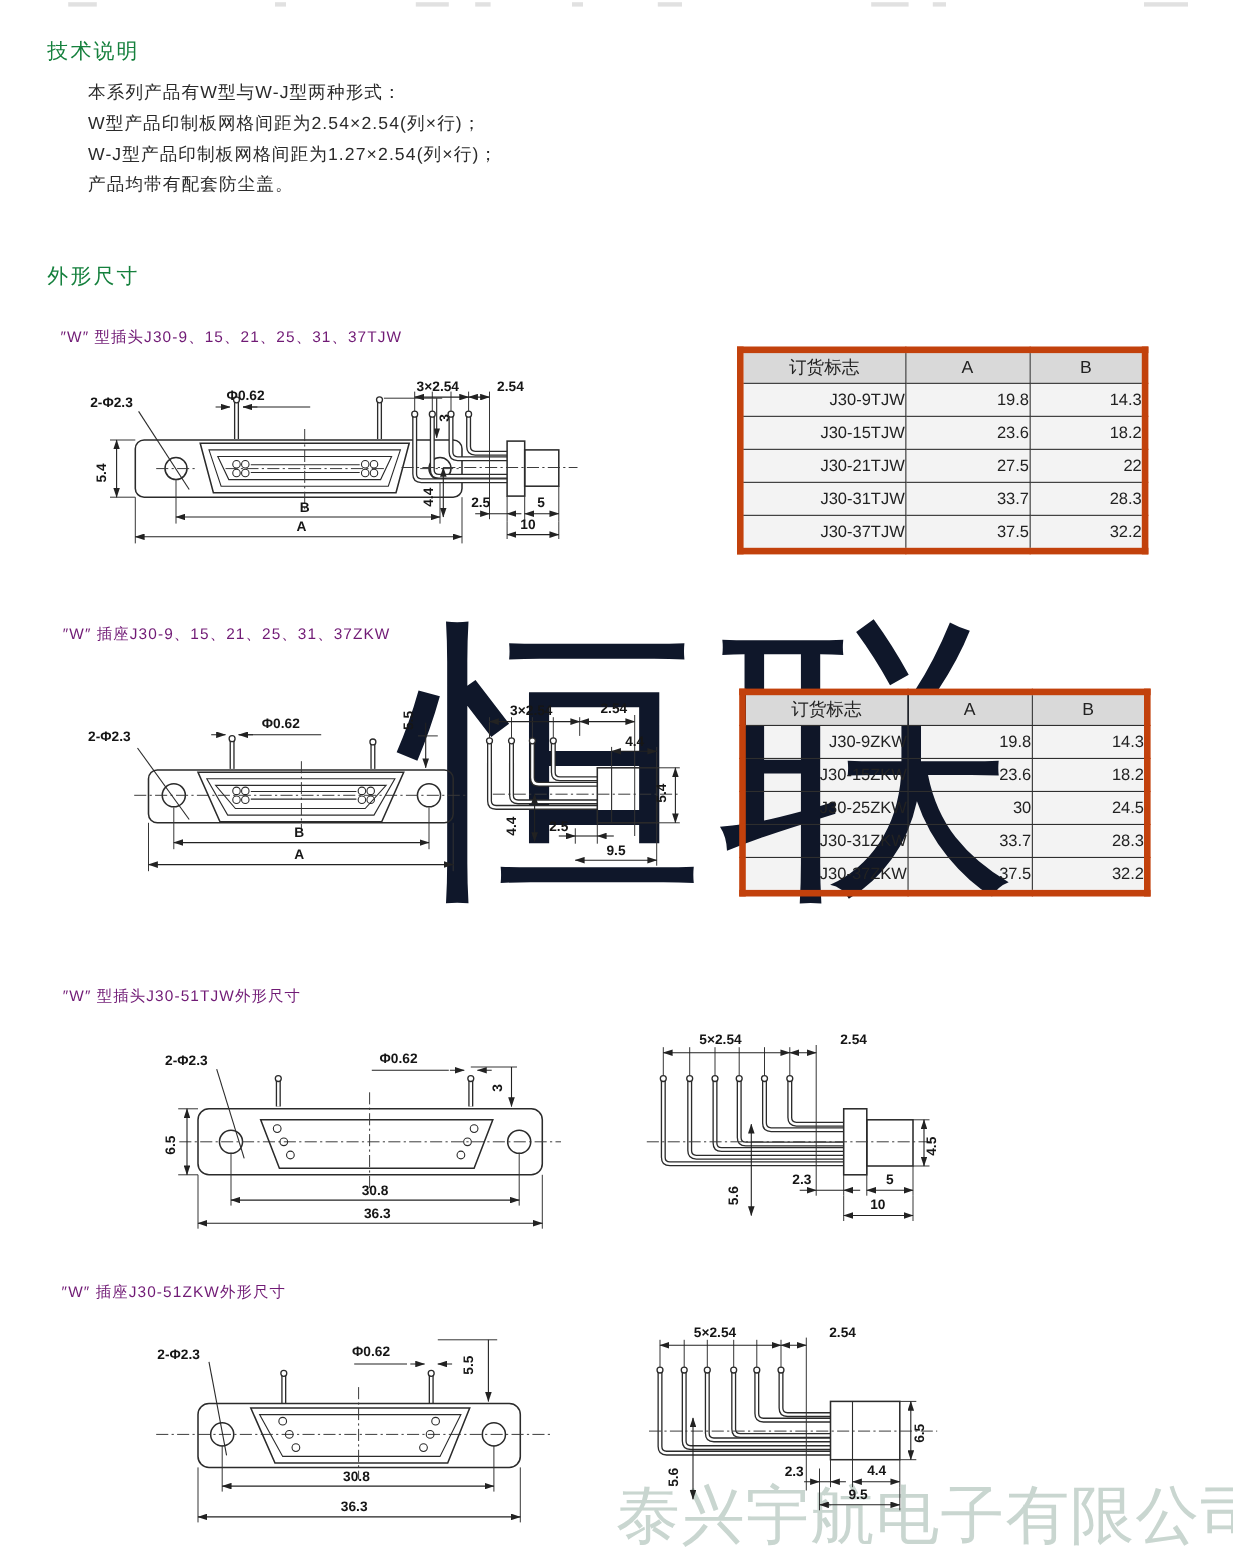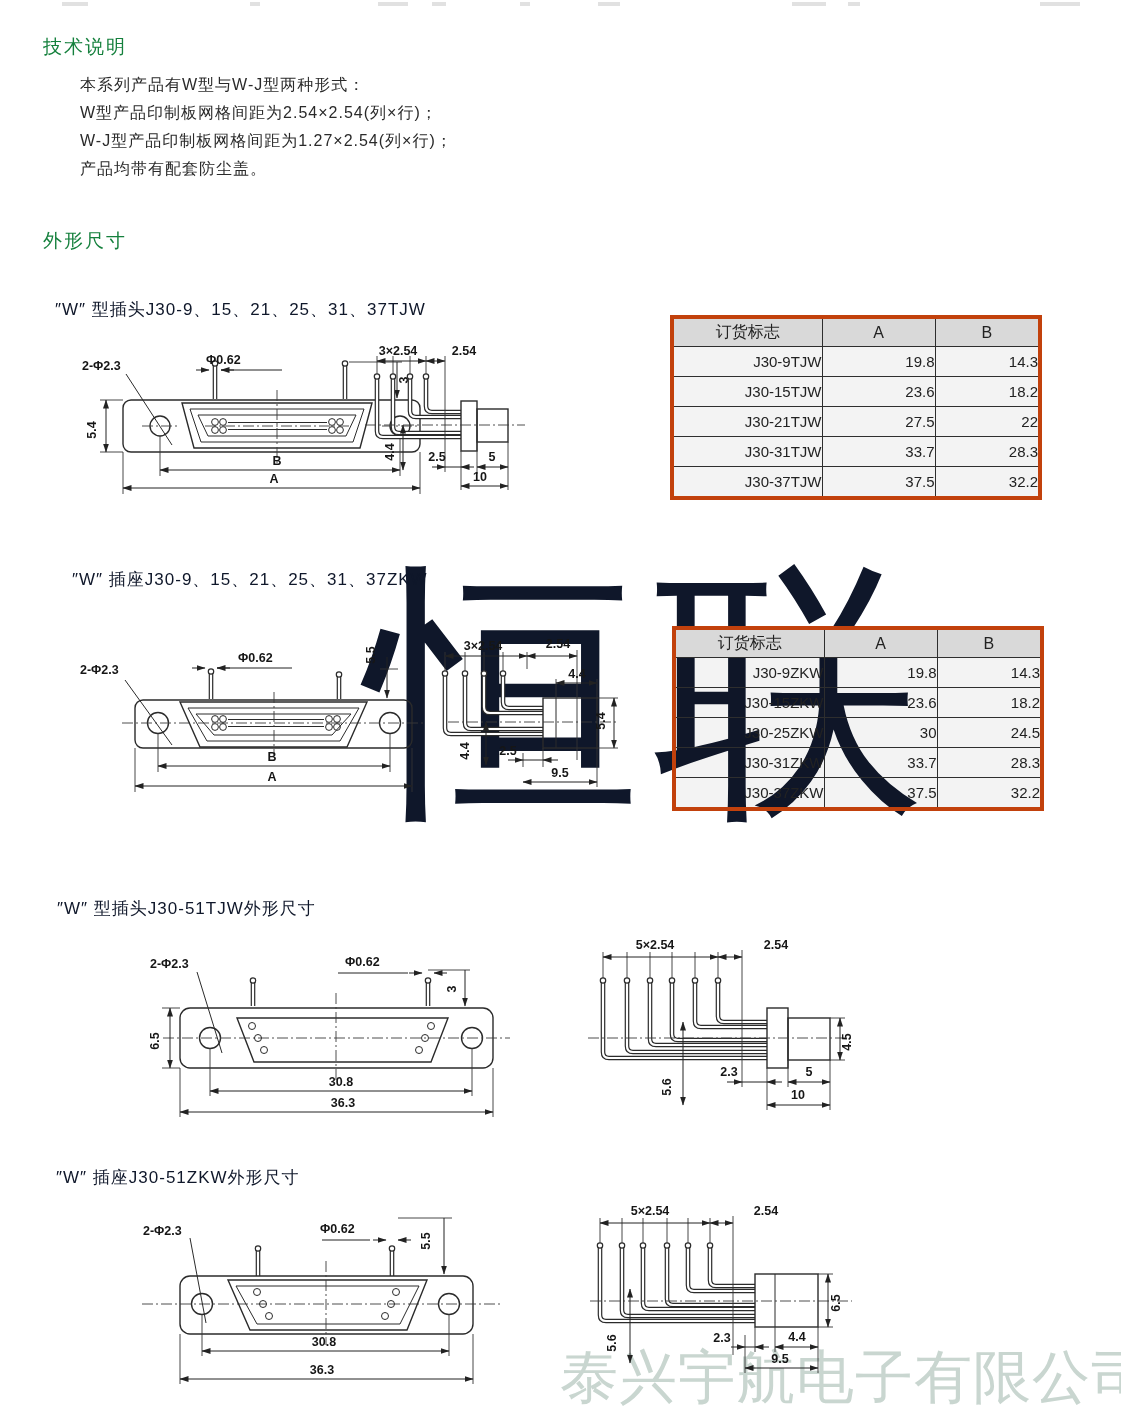--- a/index.html
+++ b/index.html
@@ -12,24 +12,24 @@
   .wm-bottom{position:absolute;left:560px;top:1348px;font-size:58px;line-height:1;
              color:#c9d6d0;letter-spacing:1px;font-family:"DejaVu Serif","Liberation Serif",serif;
              z-index:0;white-space:nowrap;user-select:none;}
   
   .noise{position:absolute;top:2px;left:0;width:100%;height:8px;z-index:1;}
   .noise span{position:absolute;top:0;height:4px;background:#c9c9c9;opacity:.55;}
   
   .h-main{position:absolute;left:43px;font-size:19px;font-weight:400;letter-spacing:2px;color:#15803d;margin:0;z-index:2;}
   .tech-lines{position:absolute;left:80px;top:76px;z-index:2;}
   .tech-lines p{margin:0 0 11px 0;font-size:16px;letter-spacing:1px;color:#2a2a2a;line-height:17px;}
-  .sec-title{position:absolute;font-size:17px;letter-spacing:1px;color:#0f172a;z-index:2;white-space:nowrap;}
+  .sec-title{position:absolute;font-size:14px;letter-spacing:1px;color:#701a75;z-index:2;white-space:nowrap;}
   
   .tbl-wrap{position:absolute;z-index:2;}
-  table.dtable{border-collapse:collapse;border:4px solid #c2410c;table-layout:fixed;}
+  table.dtable{border-collapse:collapse;border:6px solid #c2410c;table-layout:fixed;}
   table.dtable th,table.dtable td{border:1px solid #2e2e2e;text-align:center;vertical-align:middle;
       font-size:15px;font-weight:400;color:#222;padding:0;overflow:hidden;white-space:nowrap;}
   table.dtable th{height:27px;background:#d9d9d9;font-size:16px;}
   table.dtable td{height:29px;background:rgba(20,20,20,0.05);text-align:right;}
   
   svg.drawing{position:absolute;z-index:2;}
   .ol{fill:none;stroke:#2b2b2b;stroke-width:1.4;}
   .thin{fill:none;stroke:#2b2b2b;stroke-width:1;}
   .dim{fill:none;stroke:#222;stroke-width:1;}
   .ext{fill:none;stroke:#333;stroke-width:.9;}
@@ -61,24 +61,24 @@
     <span style="left:1040px;width:40px"></span>
   </div>
 
   <h2 class="h-main" style="top:34px">技术说明</h2>
   <div class="tech-lines">
     <p>本系列产品有W型与W-J型两种形式：</p>
     <p>W型产品印制板网格间距为2.54×2.54(列×行)；</p>
     <p>W-J型产品印制板网格间距为1.27×2.54(列×行)；</p>
     <p>产品均带有配套防尘盖。</p>
   </div>
-  <h2 class="h-main" style="top:228px">外形尺寸</h2>
+  <h2 class="h-main" style="top:238px">外形尺寸</h2>
 
   <div class="sec-title" style="left:55px;top:298px">″W″ 型插头J30-9、15、21、25、31、37TJW</div>
-  <div class="sec-title" style="left:72px;top:568px">″W″ 插座J30-9、15、21、25、31、37ZKW</div>
+  <div class="sec-title" style="left:57px;top:568px">″W″ 插座J30-9、15、21、25、31、37ZKW</div>
   <div class="sec-title" style="left:57px;top:897px">″W″ 型插头J30-51TJW外形尺寸</div>
   <div class="sec-title" style="left:56px;top:1166px">″W″ 插座J30-51ZKW外形尺寸</div>
 
   <div class="tbl-wrap" style="left:670px;top:315px">
     <table class="dtable">
       <colgroup>
           <col style="width:150px">
           <col style="width:113px">
           <col style="width:105px">
         </colgroup>

